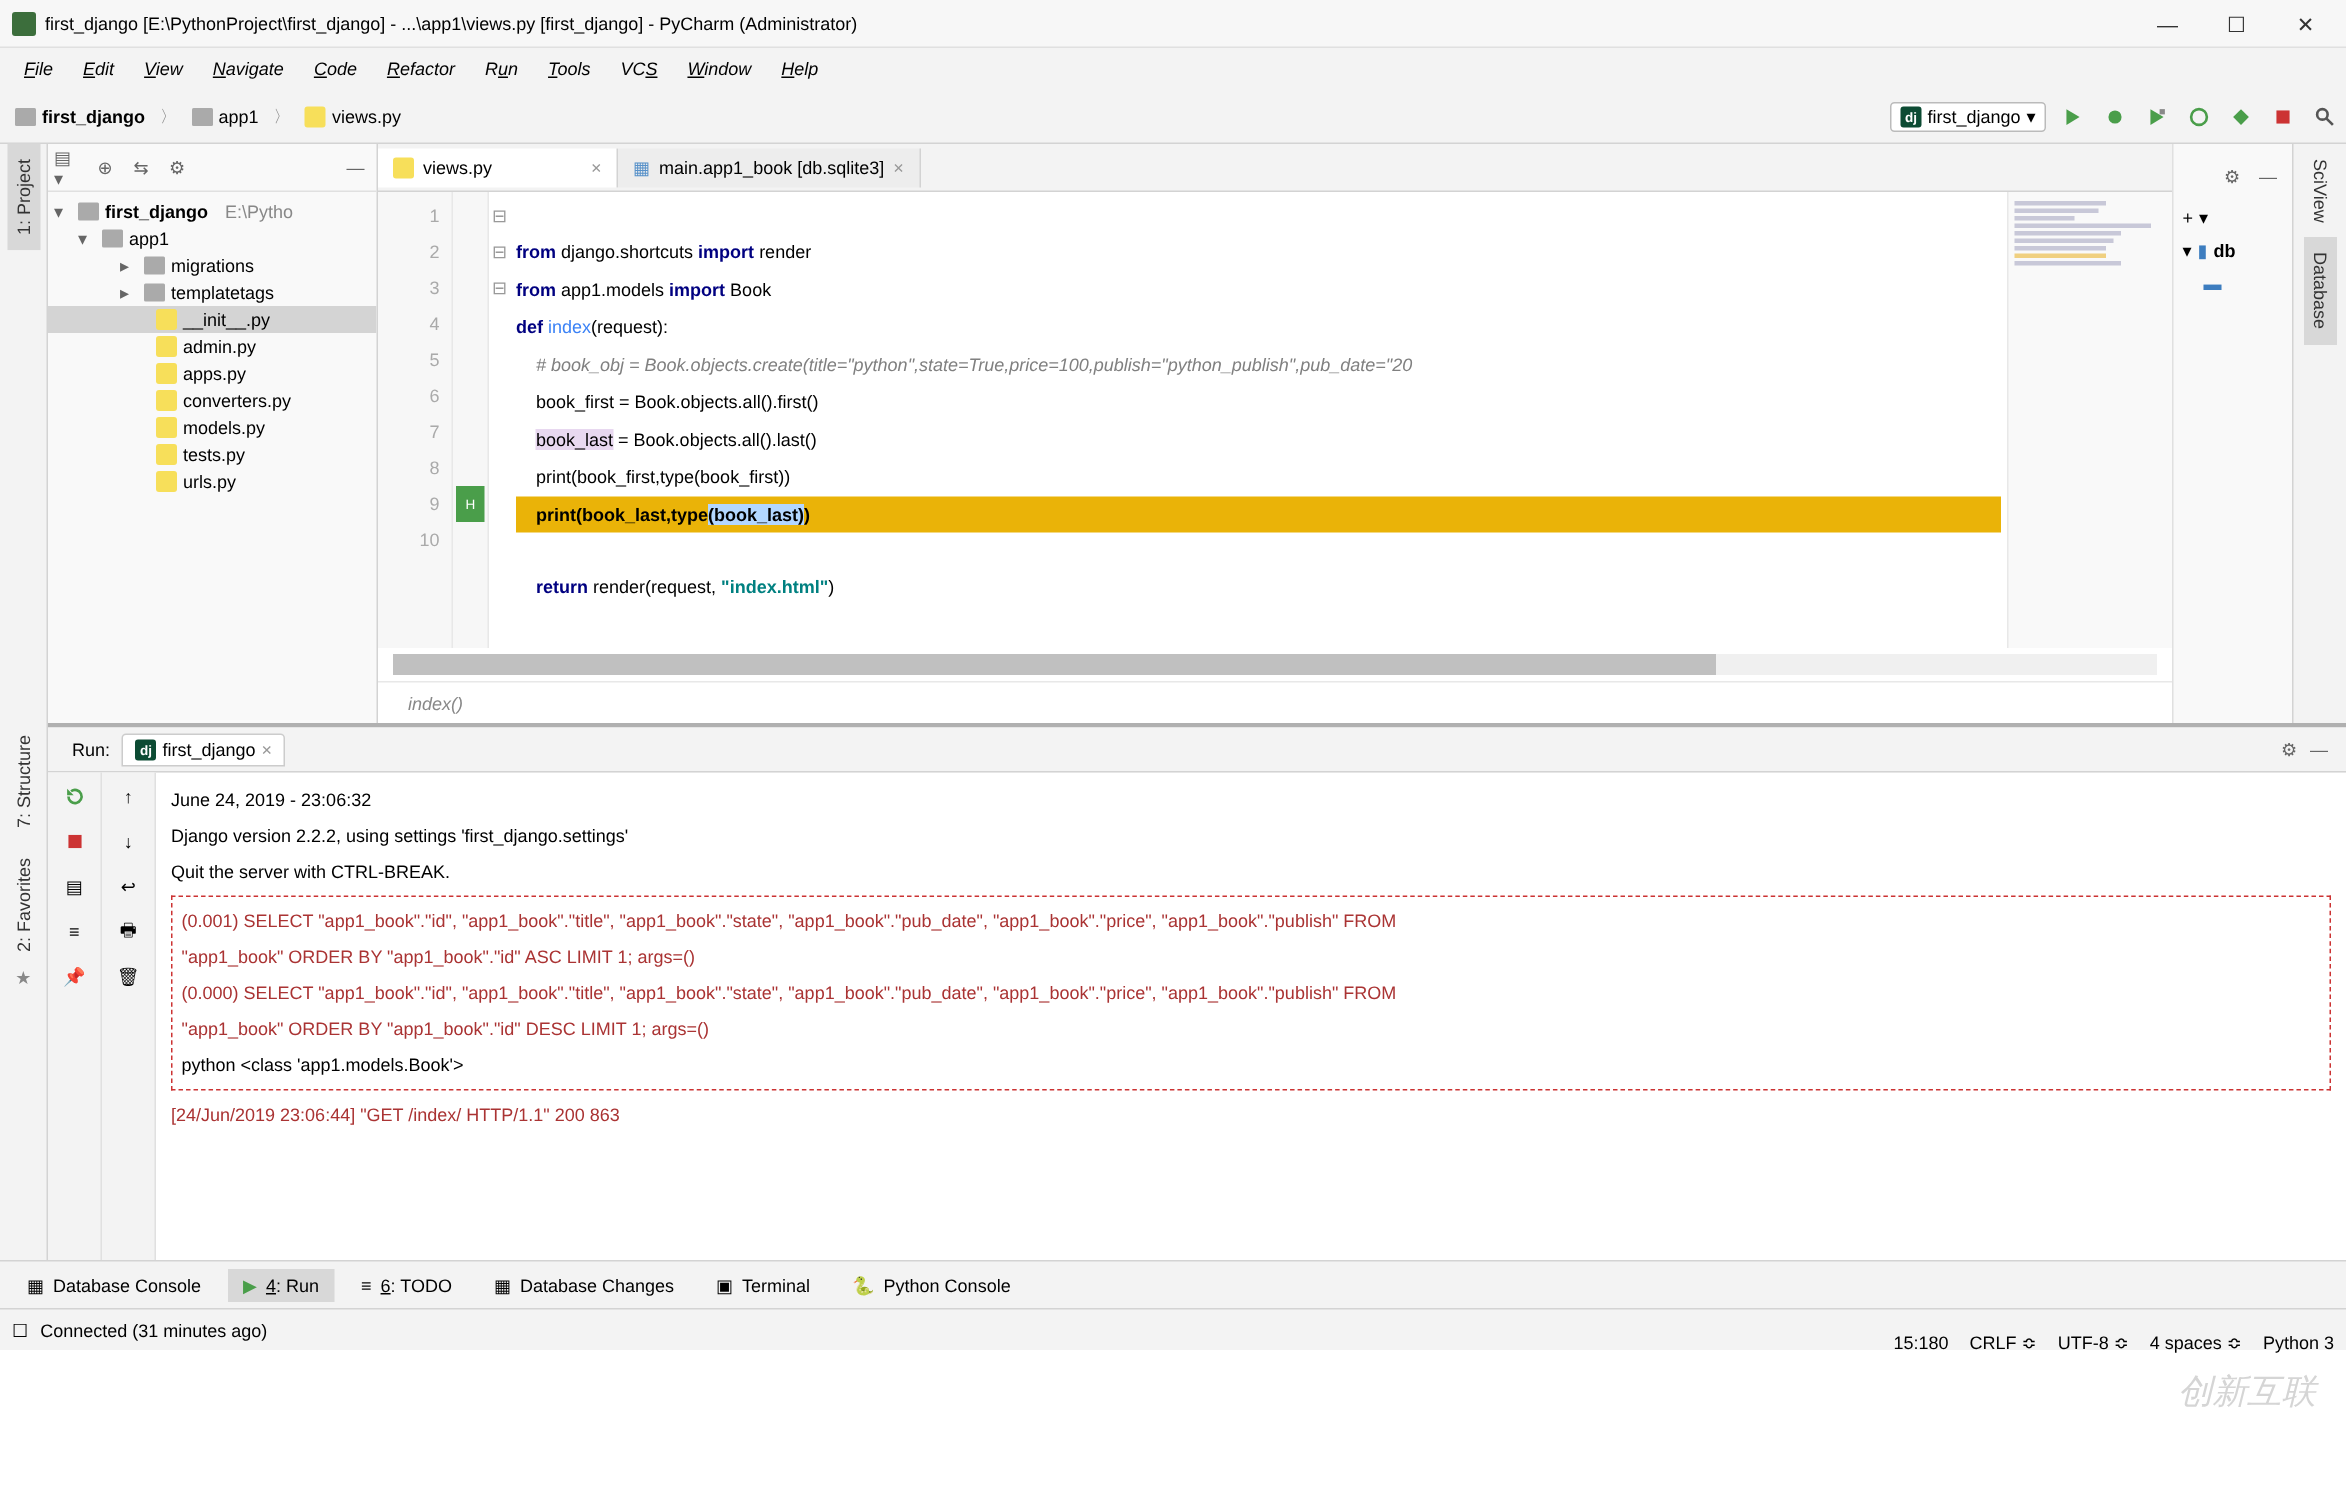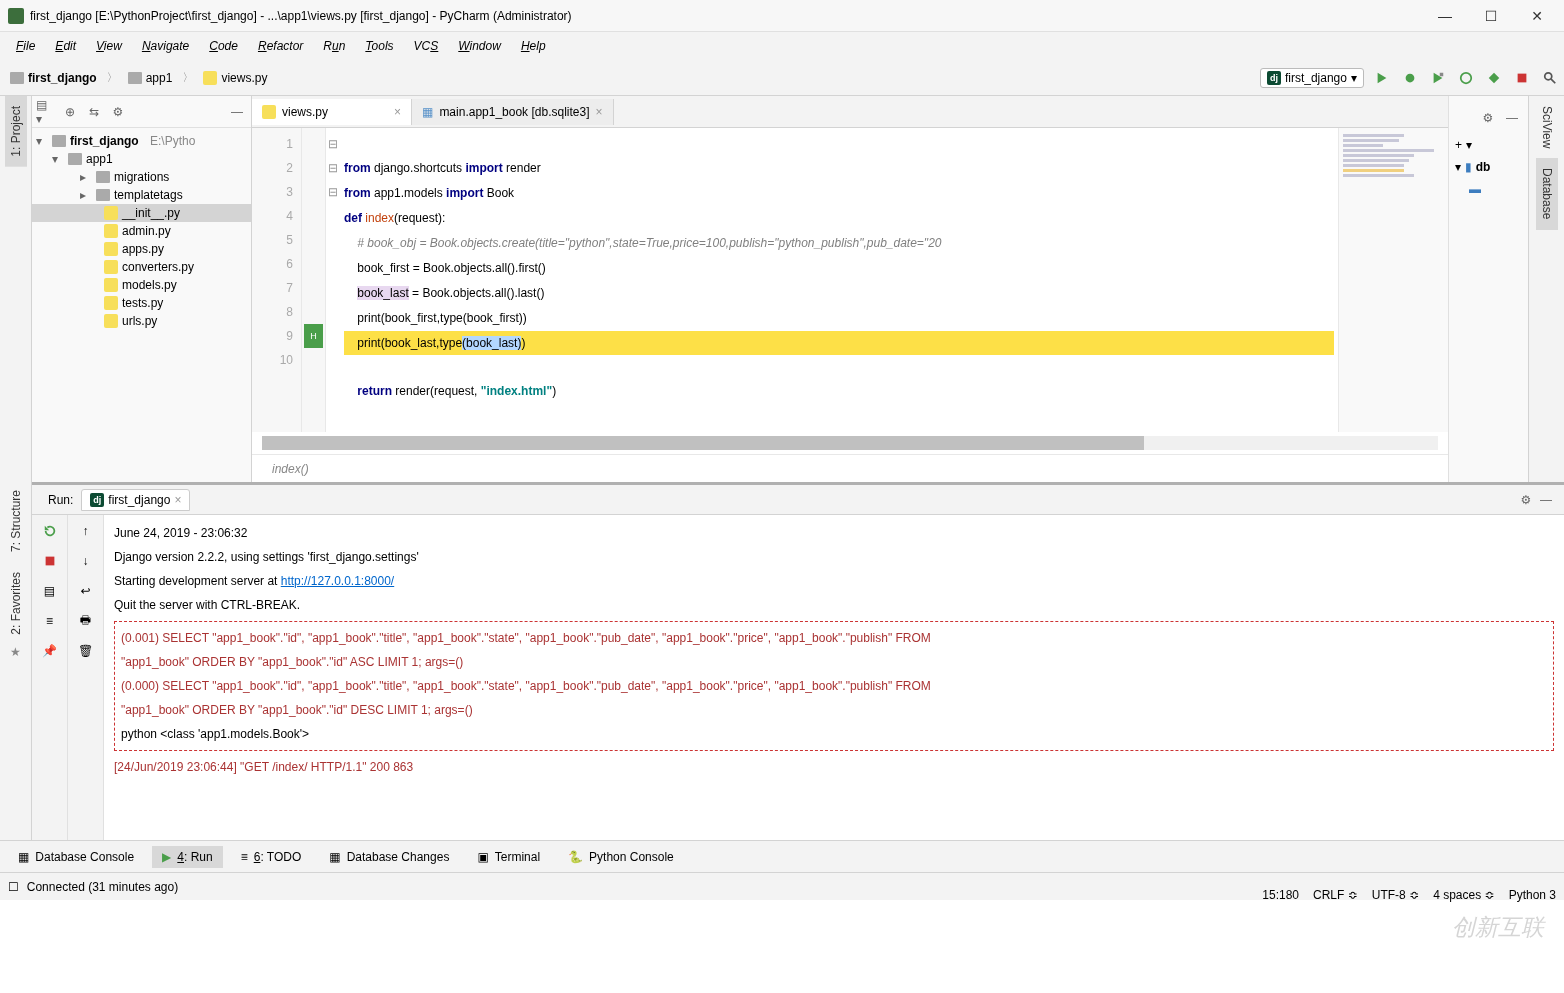--- a/index.html
+++ b/index.html
@@ -44,23 +44,23 @@
 .etab.inactive { background:#ededed; }
 .etab-close { color:#999; cursor:pointer; }
 .editor-body { flex:1; display:flex; background:#fff; overflow:hidden; position:relative; }
 .gutter-line { width:50px; background:#f7f7f7; border-right:1px solid #e8e8e8; text-align:right; padding:4px 8px 4px 0; color:#aaa; font-family:'Consolas',monospace; line-height:24px; }
 .gutter-icons { width:24px; background:#f7f7f7; border-right:1px solid #e8e8e8; padding-top:4px; line-height:24px; text-align:center; }
 .fold-marks { width:14px; background:#fff; padding-top:4px; line-height:24px; text-align:center; color:#999; }
 .code { flex:1; padding:4px 4px; font-family:'Consolas','Courier New',monospace; line-height:24px; font-size:13px; white-space:pre; }
 .code .kw { color:#000080; font-weight:bold; }
 .code .st { color:#008080; font-weight:bold; }
 .code .cm { color:#808080; font-style:italic; }
-.code .fn { color:#c2410c; }
+.code .fn { color:#3b82f6; }
 .code .param { background:#e8d8f0; }
-.code .hl-line { background:#fde047; display:block; width:100%; }
+.code .hl-line { background:#eab308; display:block; width:100%;font-weight:bold; }
 .code .sel { background:#b3d7ff; }
 .minimap { width:110px; background:#f9f9f9; border-left:1px solid #e8e8e8; padding:4px; }
 .mmline { height:3px; margin:2px 0; background:#c8c8d8; }
 .breadcrumb-bar { height:28px; display:flex; align-items:center; padding:0 20px; color:#888; border-top:1px solid #e8e8e8; font-style:italic; }
 .right-gutter { width:36px; background:#f3f3f3; border-left:1px solid #d3d3d3; display:flex; flex-direction:column; align-items:center; }
 .right-panel { width:80px; background:#f9f9f9; border-left:1px solid #e0e0e0; padding:6px; }
 .right-toolbar { height:32px; display:flex; align-items:center; gap:4px; justify-content:flex-end; }
 .rp-row { display:flex; align-items:center; gap:4px; padding:4px 0; }
 .run-header { height:30px; display:flex; align-items:center; padding:0 8px; background:#f3f3f3; border-bottom:1px solid #d3d3d3; position:absolute; width:100%; }
 .run-body { display:flex; width:100%; padding-top:30px; height:100%; position:relative; }
@@ -387,21 +387,20 @@
     <div class="run-left2">
       <span class="tb-btn">↑</span>
       <span class="tb-btn">↓</span>
       <span class="tb-btn">↩</span>
       <span class="tb-btn">🖶</span>
       <span class="tb-btn">🗑</span>
     </div>
     <div class="run-content">
       <div>June 24, 2019 - 23:06:32</div>
       <div>Django version 2.2.2, using settings 'first_django.settings'</div>
-      <div><span>Starting development server at </span><a>http://127.0.0.1:8000/</a></div>
       <div>Quit the server with CTRL-BREAK.</div>
       <div class="sql-box">
         <div class="sql"><span>(0.001) SELECT "app1_book"."id", "app1_book"."title", "app1_book"."state", "app1_book"."pub_date", "app1_book"."price", "app1_book"."publish" FROM </span></div>
         <div class="sql"><span>"app1_book" ORDER BY "app1_book"."id" ASC  LIMIT 1; args=()</span></div>
         <div class="sql"><span>(0.000) SELECT "app1_book"."id", "app1_book"."title", "app1_book"."state", "app1_book"."pub_date", "app1_book"."price", "app1_book"."publish" FROM</span></div>
         <div class="sql"><span> "app1_book" ORDER BY "app1_book"."id" DESC  LIMIT 1; args=()</span></div>
         <div>python &lt;class 'app1.models.Book'&gt;</div>
       </div>
       <div class="http-log">[24/Jun/2019 23:06:44] "GET /index/ HTTP/1.1" 200 863</div>
     </div>

